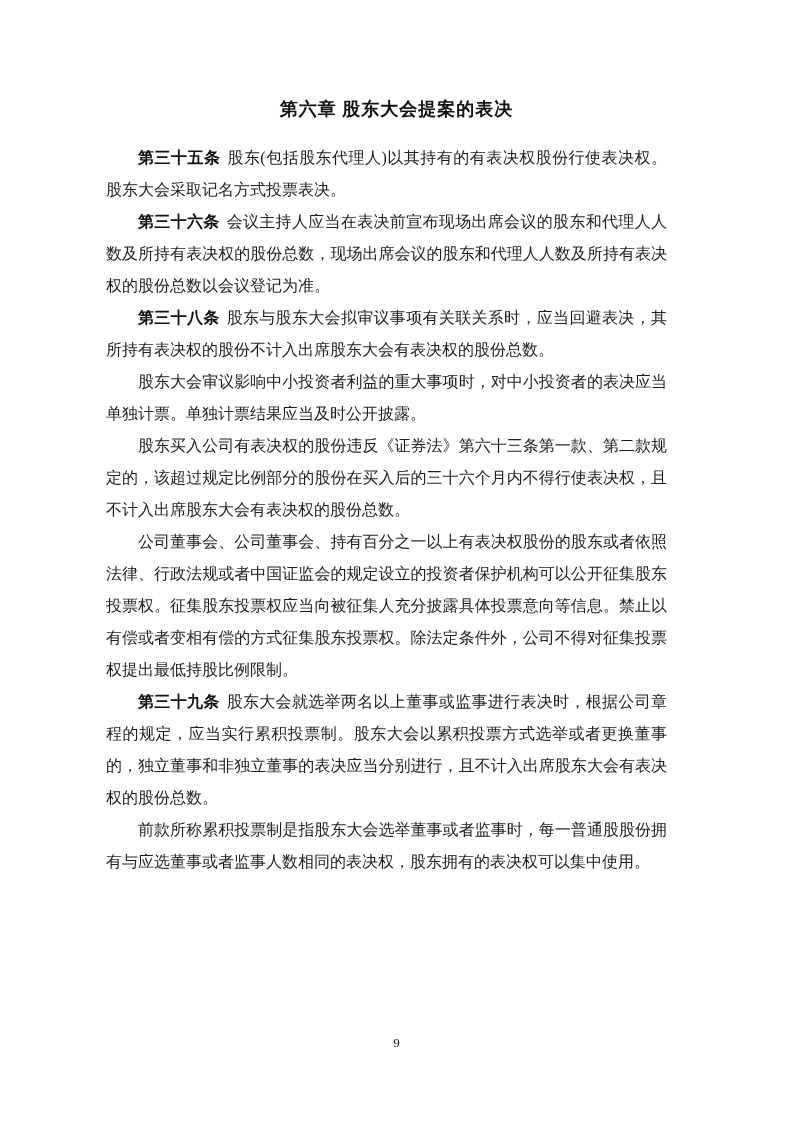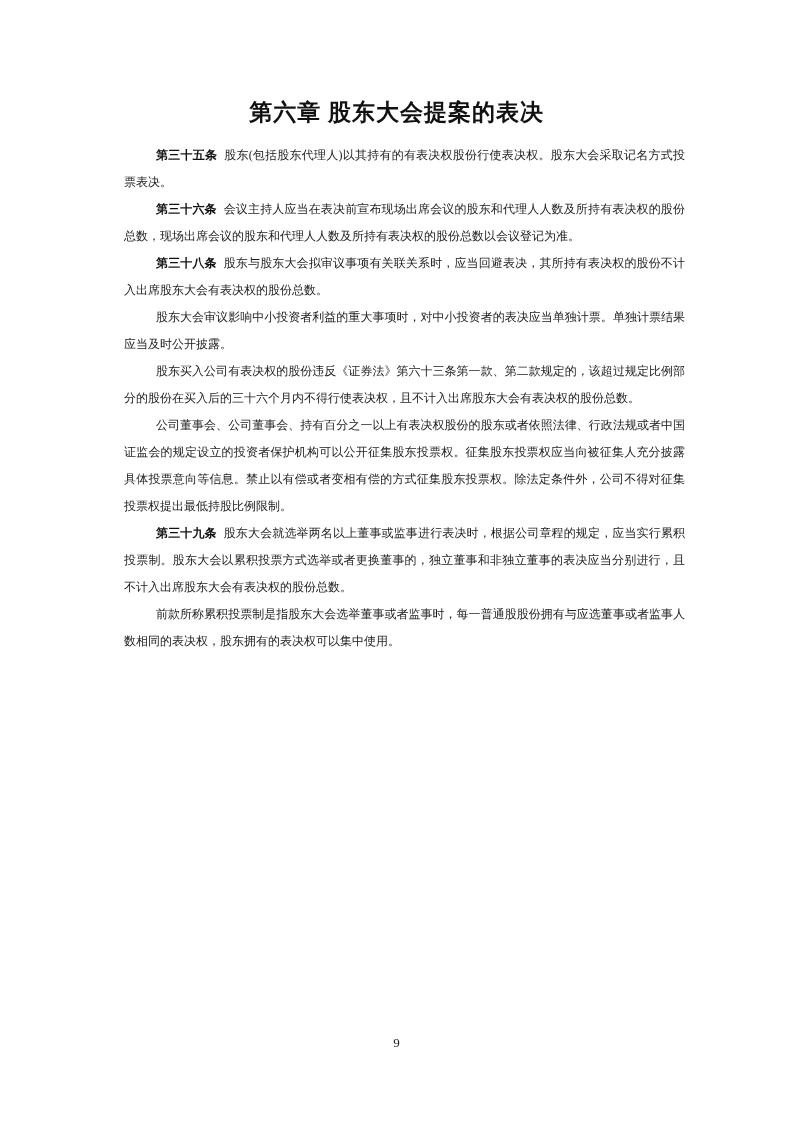--- a/index.html
+++ b/index.html
@@ -16,32 +16,32 @@
     font-family: "Liberation Serif", "DejaVu Serif", serif;
     overflow: hidden;
   }
   .chapter-title {
     position: absolute;
     top: 97px;
     left: 0;
     width: 100%;
     margin: 0;
     text-align: center;
-    font-size: 23px;
+    font-size: 18px;
     font-weight: bold;
     letter-spacing: 1px;
     color: #111111;
   }
   .doc-body {
     position: absolute;
     top: 142px;
-    left: 124px;
+    left: 106px;
     width: 561px;
-    font-size: 12px;
-    line-height: 27px;
+    font-size: 16px;
+    line-height: 32px;
     text-align: justify;
   }
   .para {
     margin: 0;
     text-indent: 32px;
   }
   .article-label {
     font-weight: bold;
     margin-right: 7px;
     color: #111111;

